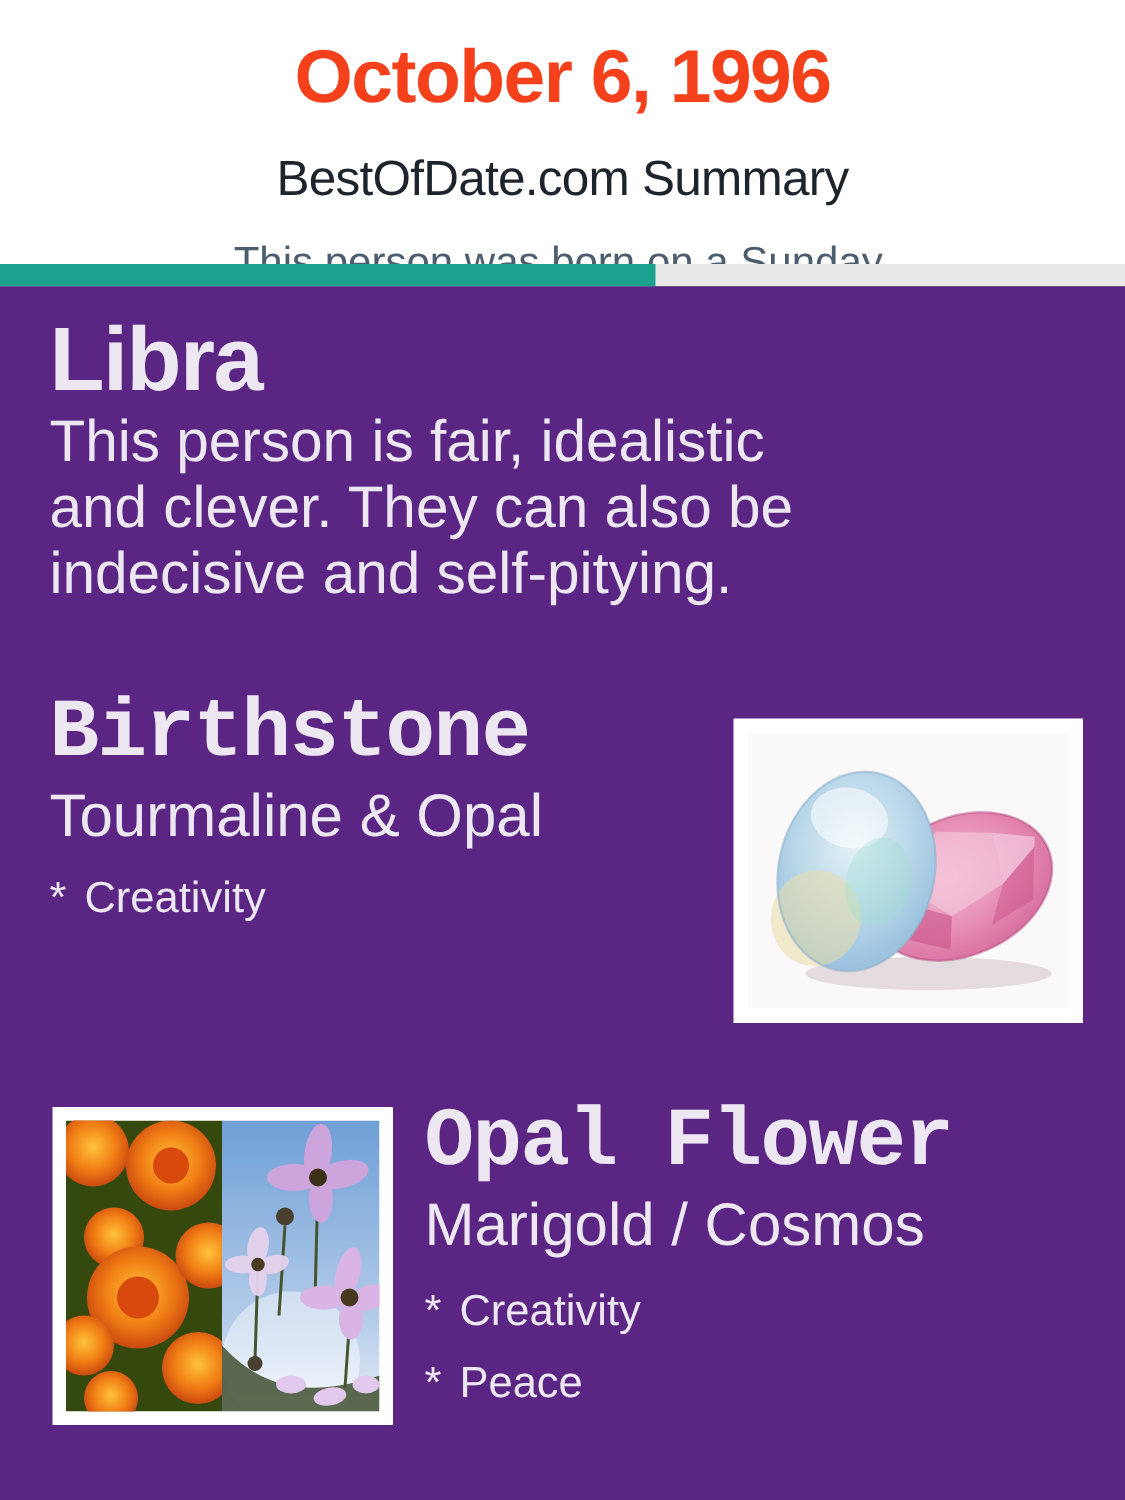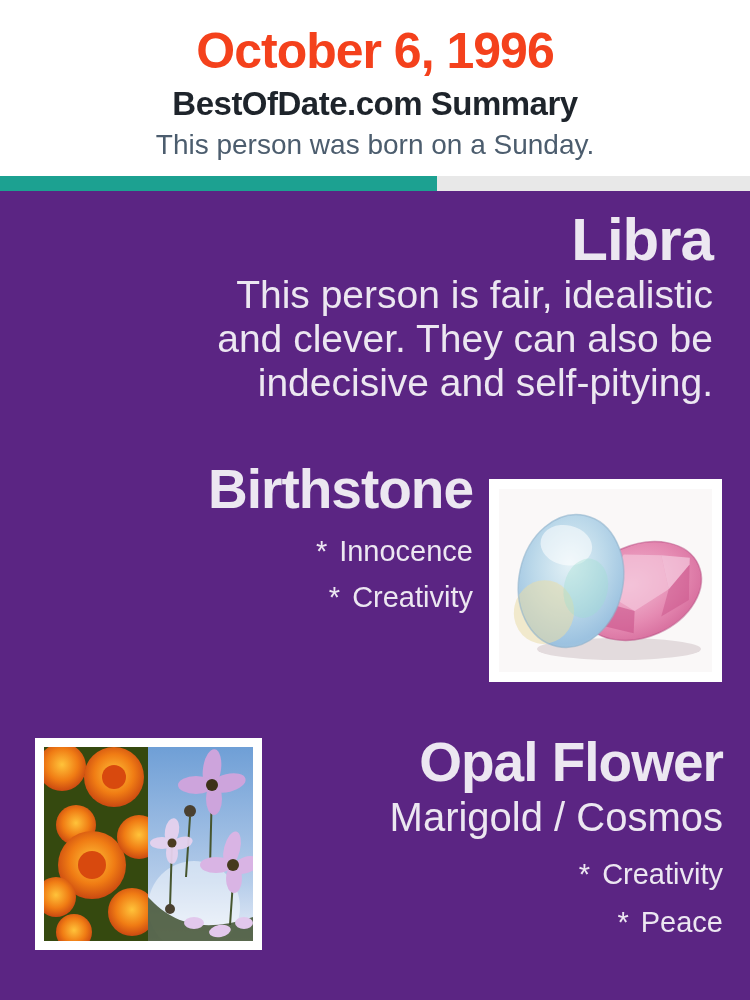--- a/index.html
+++ b/index.html
@@ -20,46 +20,46 @@
   .page{position:relative;width:750px;height:916px;background:#0f172a;}
 
   
   .header{position:absolute;top:0;left:0;width:750px;height:176px;background:#ffffff;text-align:center;}
   .date-title{
     margin:0;padding-top:24px;
     font-size:50px;line-height:54px;font-weight:bold;
     color:var(--accent-orange);letter-spacing:-1px;
   }
   .site-summary{
-    margin:0;padding-top:8px;
-    font-size:33px;line-height:36px;font-weight:bold;
+    margin:15px;padding-top:8px;
+    font-size:33px;line-height:36px;font-weight:normal;
     color:var(--summary-color);letter-spacing:-0.5px;
   }
   .weekday-line{
     margin:0;padding-top:7px;
     font-size:28px;line-height:32px;
     color:var(--weekday-color);
   }
 
   
   .divider{position:absolute;top:176px;left:0;width:750px;height:15px;background:var(--track-color);}
   .divider-fill{position:absolute;top:0;left:0;height:15px;width:58.3%;background:var(--progress-color);}
 
   
   .purple-section{
     position:absolute;top:191px;left:0;width:750px;height:809px;
-    background:var(--background-purple);color:var(--text-on-purple);text-align:right;
+    background:var(--background-purple);color:var(--text-on-purple);
   }
   .h-big{font-weight:bold;color:var(--text-on-purple);margin:0;letter-spacing:-1px;}
   .zodiac-block{position:absolute;left:33px;top:16px;width:680px;}
   .zodiac-sign{font-size:60px;line-height:66px;}
   .zodiac-desc{font-size:39px;line-height:44px;font-weight:normal;color:var(--text-on-purple);}
 
   .birthstone-block{position:absolute;left:33px;top:268px;width:440px;}
-  .section-heading{font-size:55px;line-height:60px;}
+  .section-heading{font-size:55px;line-height:60px;font-family:Liberation Mono, monospace;}
   .section-names{margin-top:2px;font-size:40px;line-height:46px;color:var(--text-on-purple);}
   .trait-list{margin-top:16px;}
   .trait{font-size:29px;line-height:33px;margin-bottom:13px;color:var(--text-on-purple);}
   .trait .bullet{display:inline-block;margin-right:12px;}
 
   .birthflower-block{position:absolute;left:283px;top:541px;width:440px;}
   .birthflower-block .trait-list{margin-top:18px;}
   .birthflower-block .trait{margin-bottom:15px;}
 
   
@@ -89,22 +89,22 @@
       <h2 class="h-big zodiac-sign">Libra</h2>
       <div class="zodiac-desc">
         <div>This person is fair, idealistic</div>
         <div>and clever. They can also be</div>
         <div>indecisive and self-pitying.</div>
       </div>
     </div>
 
     <div class="birthstone-block">
       <h2 class="h-big section-heading">Birthstone</h2>
+      <div class="section-names">Tourmaline &amp; Opal</div>
       <div class="trait-list">
-        <div class="trait"><span class="bullet">*</span><span>Innocence</span></div>
         <div class="trait"><span class="bullet">*</span><span>Creativity</span></div>
       </div>
     </div>
 
     <div class="photo-frame gem-frame">
       <svg viewBox="0 0 213 183" preserveAspectRatio="none">
         <defs>
           <radialGradient id="opalG" cx="45%" cy="38%" r="75%">
             <stop offset="0%" stop-color="#e3f1f6"></stop>
             <stop offset="45%" stop-color="#bcd9ea"></stop>

